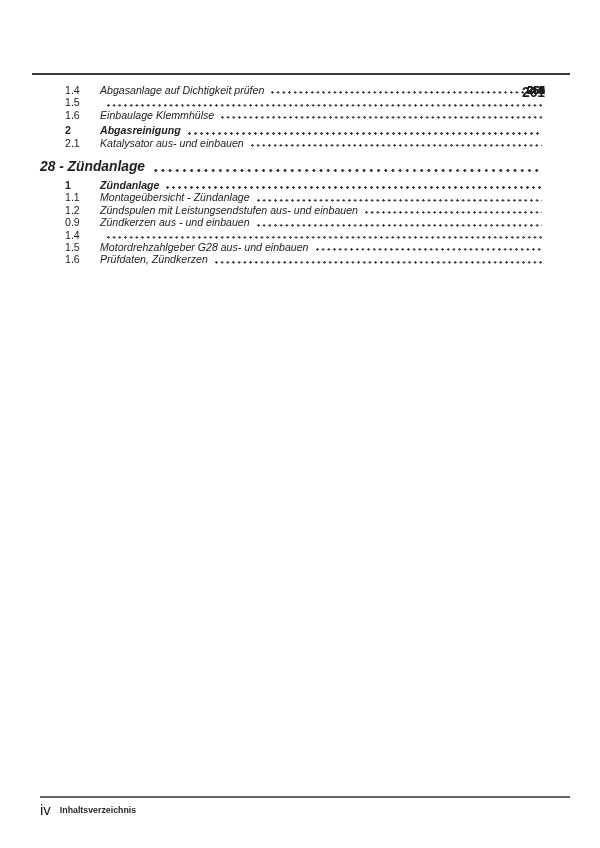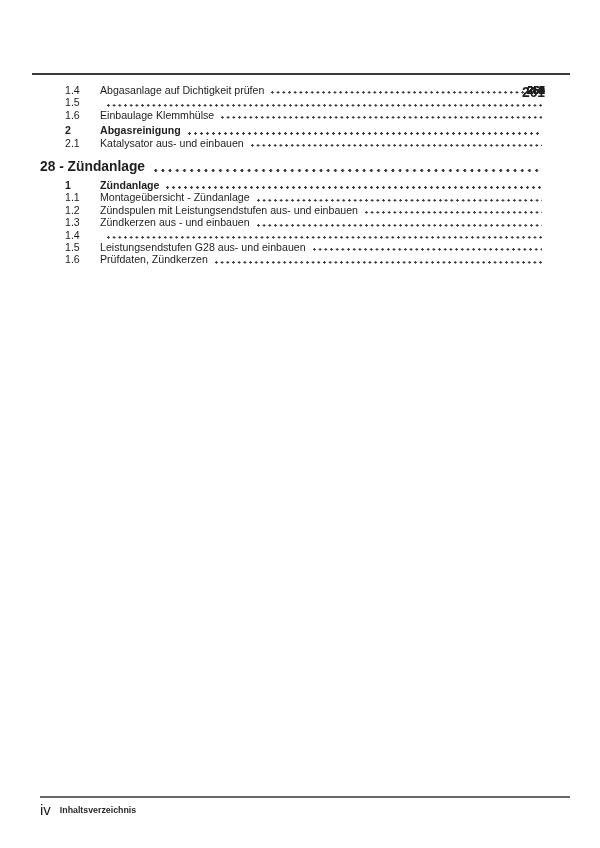--- a/index.html
+++ b/index.html
@@ -23,21 +23,21 @@
   }
 
   
   .toc { position: absolute; top: 84px; left: 40px; right: 55px; }
   .row {
     display: flex; align-items: baseline;
     font-size: 10.6px; line-height: 12.4px;
     padding-left: 25px;
   }
   .row .num { width: 35px; flex: 0 0 35px; }
-  .row .title { white-space: nowrap; }
+  .row .title { white-space: nowrap; font-style: italic; }
   .row .dots {
     flex: 1 1 auto;
     height: 3px;
     align-self: flex-end;
     margin: 0 3px 2px 7px;
     background-image: radial-gradient(circle at 1.4px 1.4px, var(--dots, #3c3c3c) 1.02px, rgba(0,0,0,0) 1.35px);
     background-size: 5.7px 3px;
     background-repeat: repeat-x;
     min-width: 12px;
   }
@@ -124,33 +124,33 @@
         <span class="dots"></span>
         <span class="page">261</span>
       </div>
       <div class="row entry">
         <span class="num">1.2</span>
         <span class="title">Zündspulen mit Leistungsendstufen aus- und einbauen</span>
         <span class="dots"></span>
         <span class="page">262</span>
       </div>
       <div class="row entry">
-        <span class="num">1.3</span>
+        <span class="num">0.9</span>
         <span class="title">Zündkerzen aus - und einbauen</span>
         <span class="dots"></span>
         <span class="page">264</span>
       </div>
       <div class="row entry">
         <span class="num">1.4</span>
         <span class="dots"></span>
         <span class="page">266</span>
       </div>
       <div class="row entry">
         <span class="num">1.5</span>
-        <span class="title">Leistungsendstufen G28 aus- und einbauen</span>
+        <span class="title">Motordrehzahlgeber G28 aus- und einbauen</span>
         <span class="dots"></span>
         <span class="page">266</span>
       </div>
       <div class="row entry">
         <span class="num">1.6</span>
         <span class="title">Prüfdaten, Zündkerzen</span>
         <span class="dots"></span>
         <span class="page">267</span>
       </div>
     </div>

